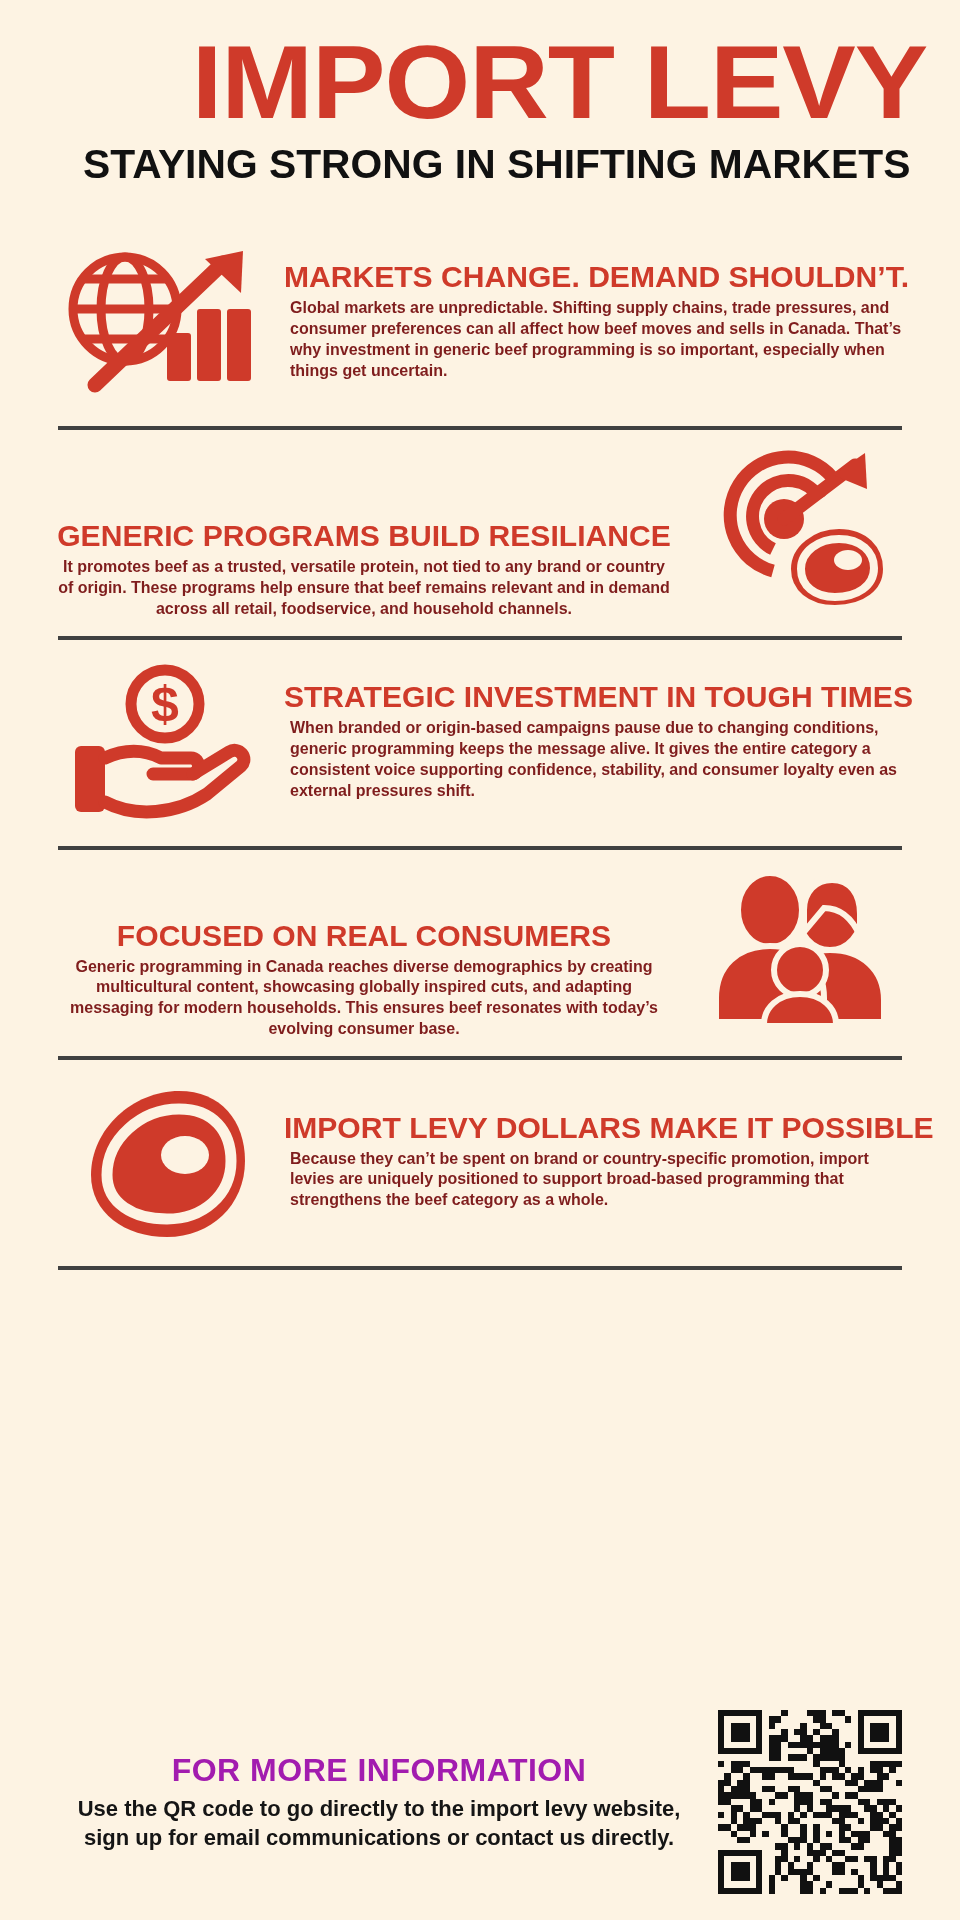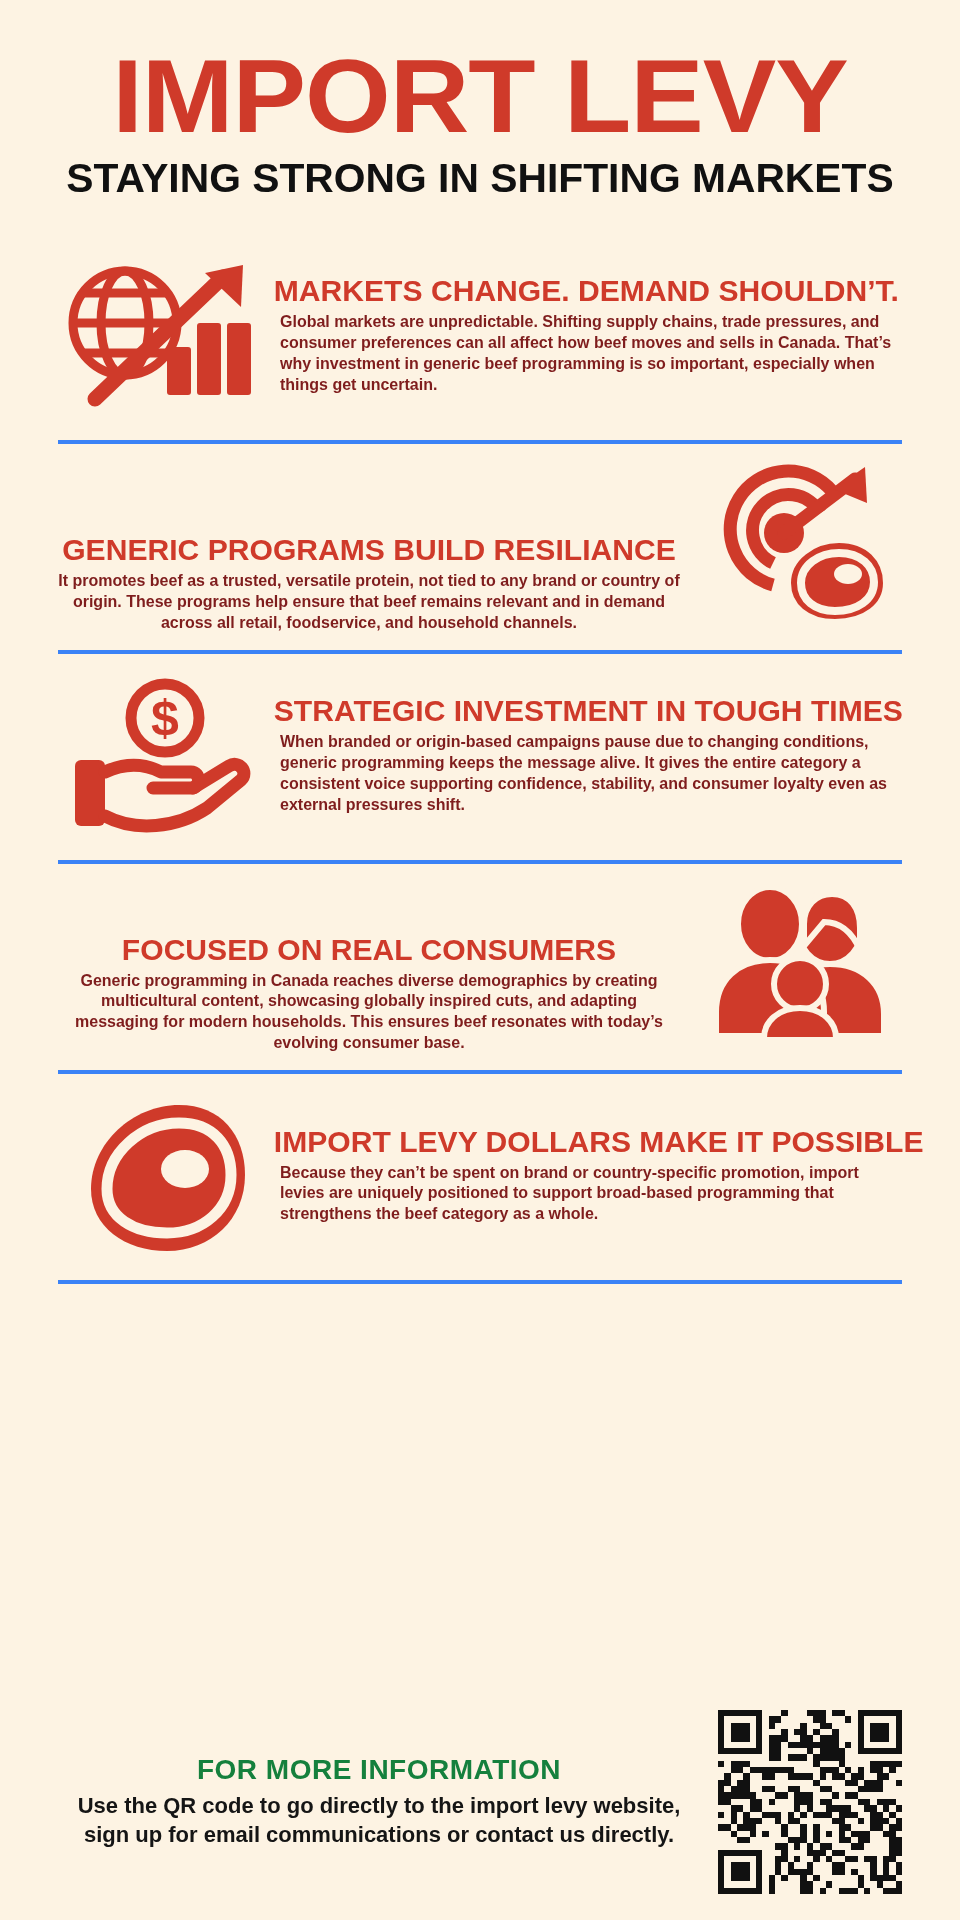--- a/index.html
+++ b/index.html
@@ -19,22 +19,22 @@
     height: 1920px;
     background: #fdf3e3;
     box-sizing: border-box;
     padding: 0 58px;
     display: flex;
     flex-direction: column;
   }
 
   
   .header {
-    padding-top: 48px;
-    text-align: center;
+    padding-top: 34px;
+    text-align: right;
   }
   .title {
     font-family: "Liberation Sans Narrow", "Liberation Sans", sans-serif;
     font-size: 104px;
     line-height: 0.94;
     font-weight: 700;
     letter-spacing: -1px;
     color: #cf3a2a;
     transform: scaleX(1.06);
     margin: 0;
@@ -54,23 +54,23 @@
   
   .sections {
     margin-top: 36px;
     flex: 1 1 auto;
     display: flex;
     flex-direction: column;
   }
   .section {
     display: flex;
     align-items: center;
-    gap: 22px;
+    gap: 32px;
     padding: 14px 0 16px 0;
-    border-bottom: 4px solid #3b82f6;
+    border-bottom: 4px solid #404040;
   }
   .section.reverse { flex-direction: row-reverse; align-items: flex-end; }
 
   .icon-wrap {
     flex: 0 0 auto;
     width: 200px;
     height: 176px;
     display: flex;
     align-items: center;
     justify-content: center;
@@ -112,23 +112,23 @@
     justify-content: space-between;
     padding: 22px 0 26px 0;
     gap: 18px;
   }
   .footer-copy {
     flex: 1 1 auto;
     text-align: center;
   }
   .footer-head {
     font-family: "Liberation Sans Narrow", "Liberation Sans", sans-serif;
-    font-size: 28px;
+    font-size: 32px;
     font-weight: 700;
-    color: #15803d;
+    color: #a21caf;
     letter-spacing: 0.5px;
     margin: 0 0 6px 0;
   }
   .footer-url {
     font-family: "Liberation Sans Narrow", "Liberation Sans", sans-serif;
     font-size: 24px;
     font-weight: 700;
     color: #cf3a2a;
     margin: 0 0 6px 0;
     text-decoration: none;

